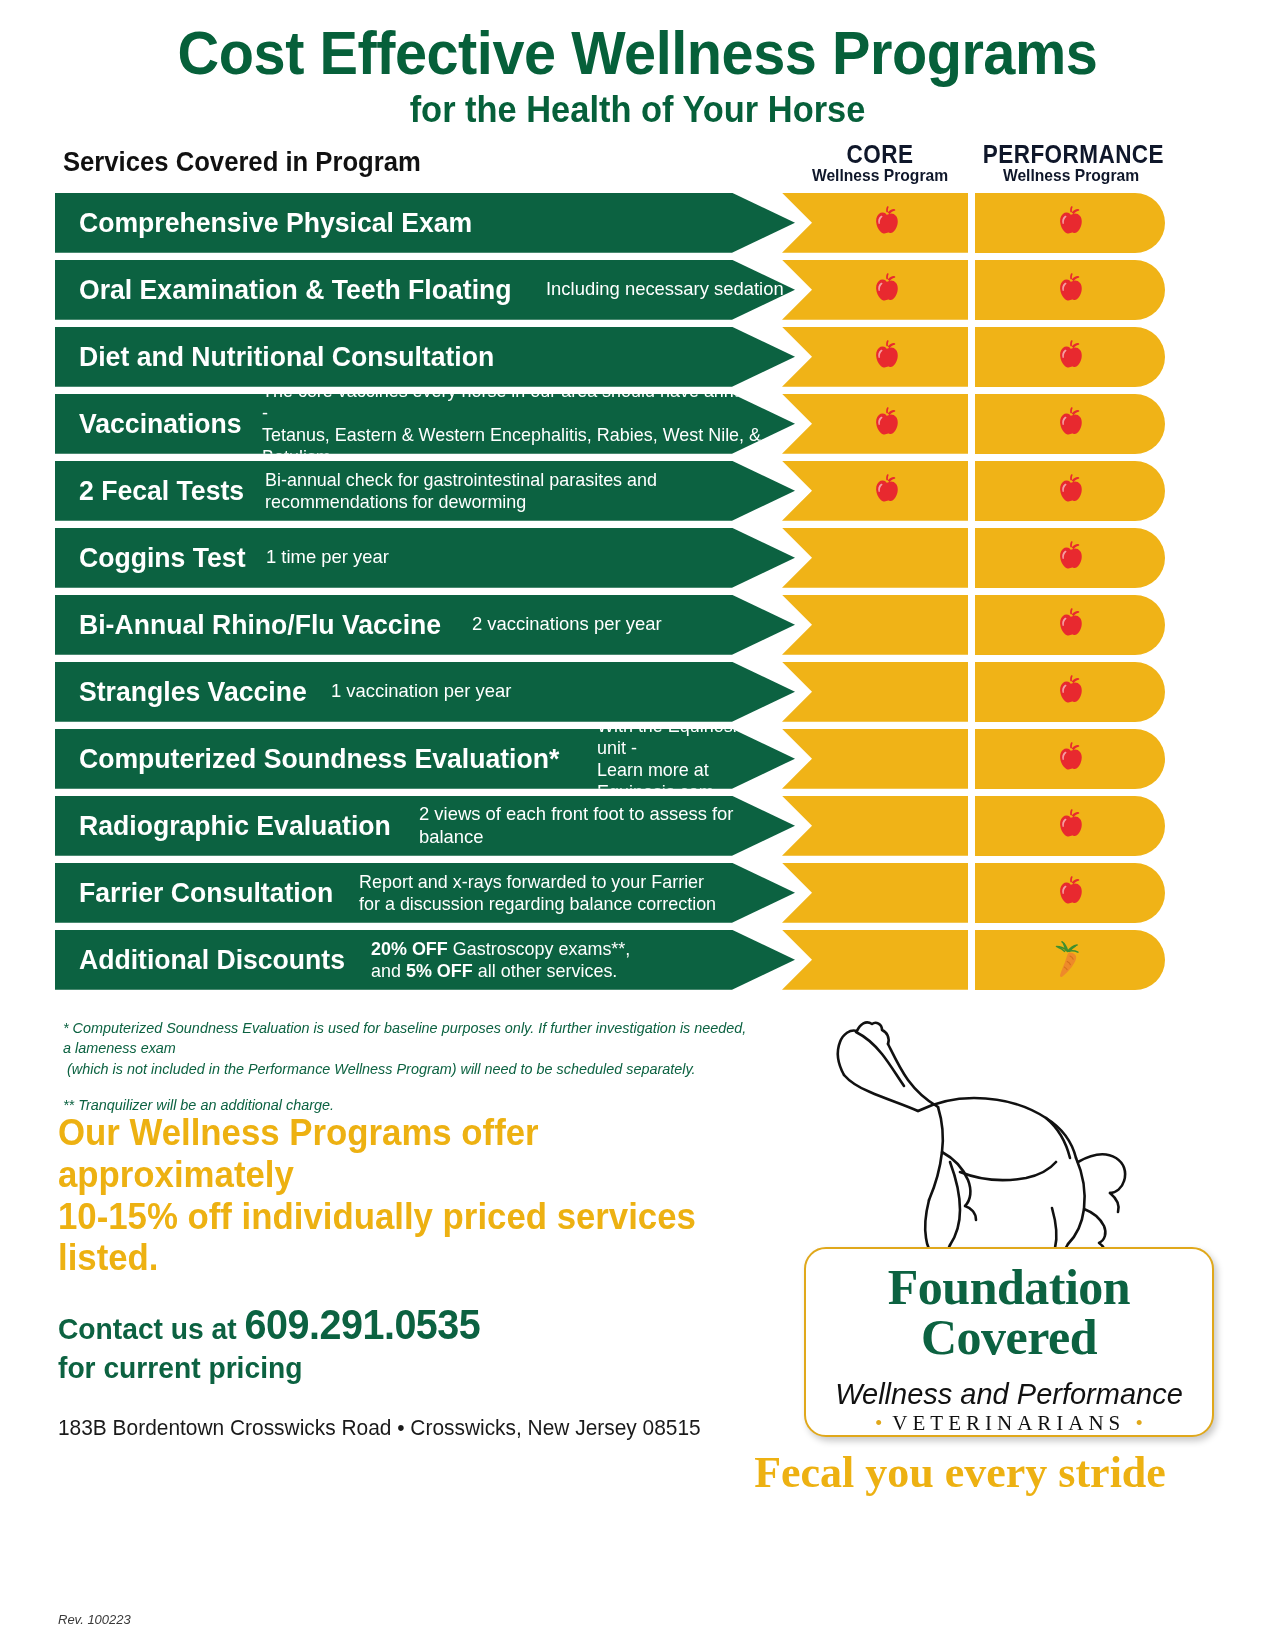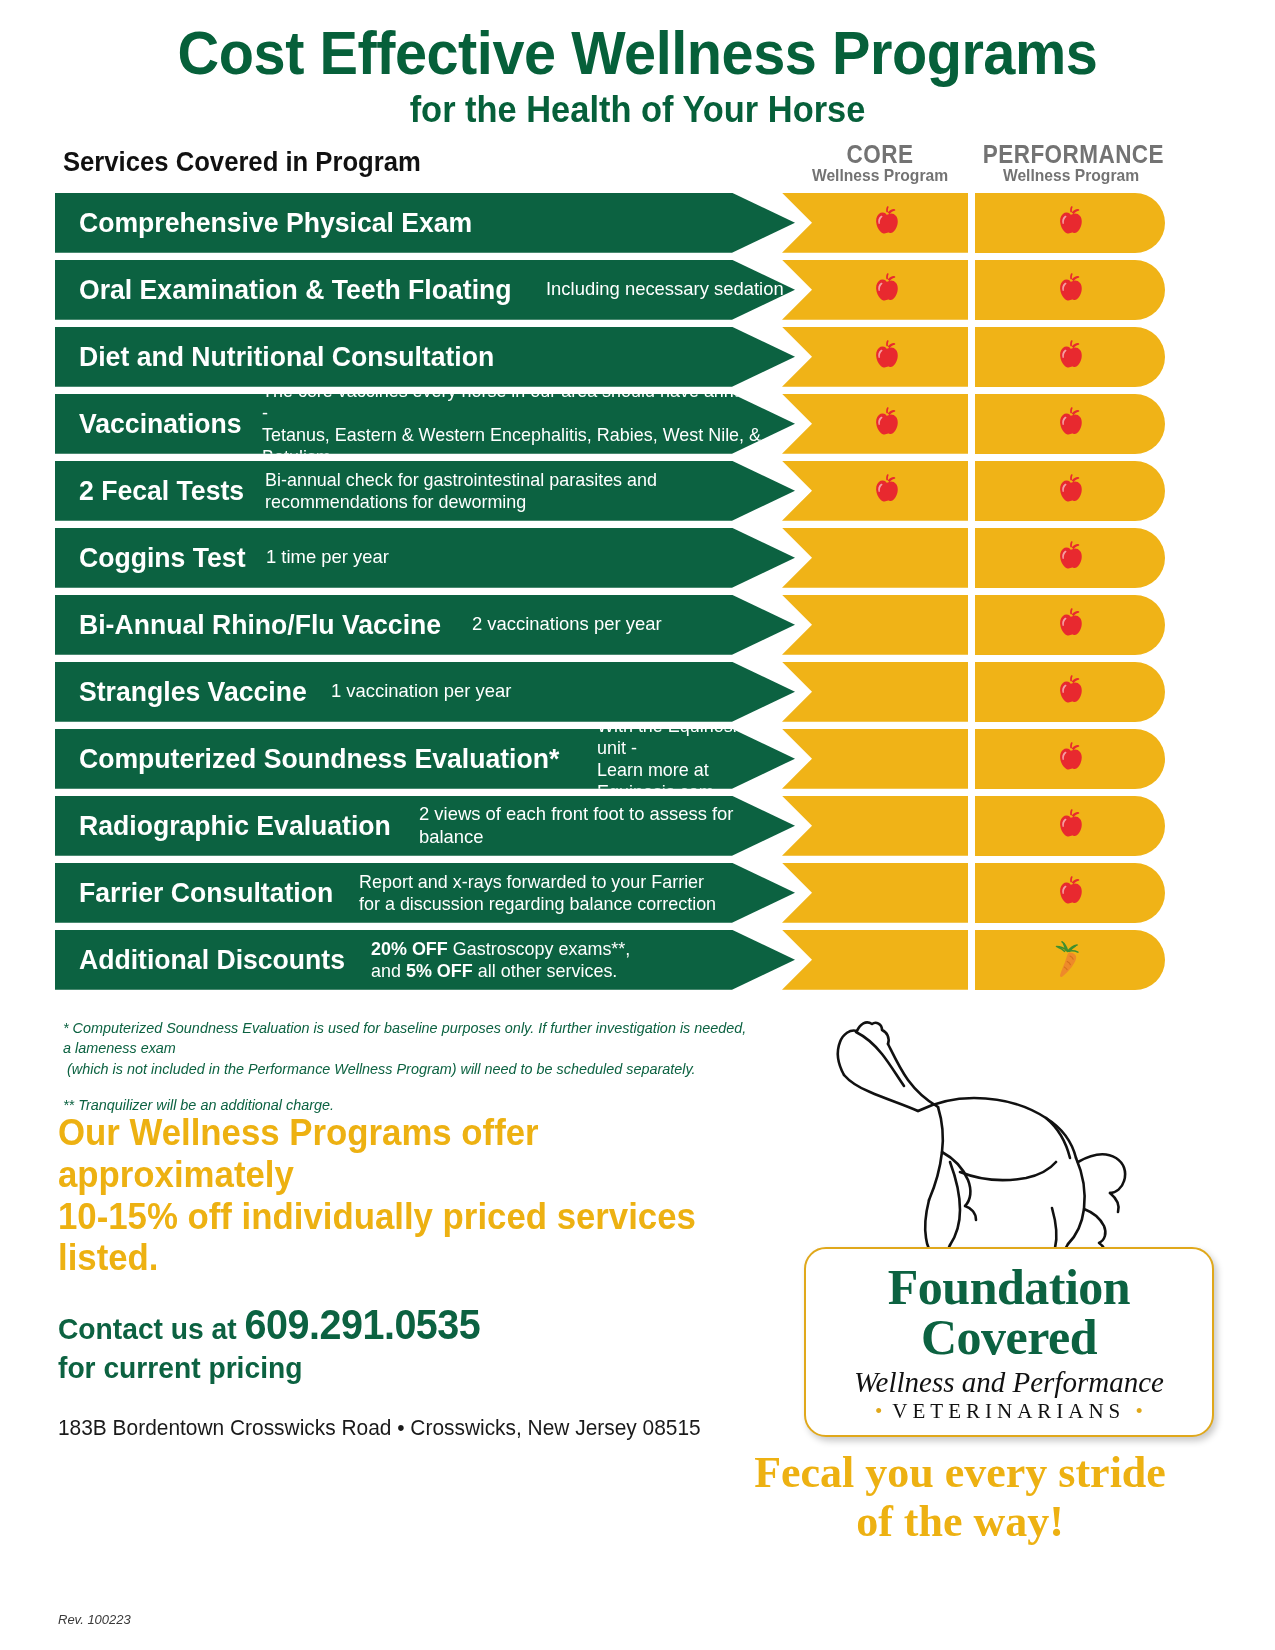--- a/index.html
+++ b/index.html
@@ -55,21 +55,21 @@
     font-weight: bold;
     font-size: 27px;
     color: #111111;
     transform: scaleX(0.95);
     transform-origin: left center;
   }
   .col-title {
     position: absolute;
     text-align: center;
     font-family: "Liberation Sans Narrow", "Liberation Sans", sans-serif;
-    color: #737373;
+    color: #0f172a;
   }
   .col-title .big {
     display: block;
     font-weight: bold;
     font-size: 25px;
     letter-spacing: 0.5px;
     line-height: 1.05;
     transform: scaleX(0.9);
   }
   .col-title .small {
@@ -258,25 +258,25 @@
   }
   #logo-equine {
     font-family: "Liberation Serif", serif;
     font-weight: bold;
     font-size: 50px;
     line-height: 1.0;
     color: #0c6241;
     letter-spacing: -0.5px;
   }
   #logo-tagline {
-    font-family: Liberation Serif, serif;
+    font-family: Liberation Sans, sans-serif;
     font-style: italic;
     font-size: 29px;
     color: #111111;
-    margin-top: 4px;
+    margin-top: 16px;
   }
   #logo-vets {
     font-family: "Liberation Serif", serif;
     font-size: 21px;
     letter-spacing: 5px;
     color: #111111;
   }
   .vet-dot { color: #e0a81b; letter-spacing: 0; }
 
   #stride {
@@ -610,16 +610,15 @@
     <div id="logo-vets">
       <span class="vet-dot">•</span>
       <span>VETERINARIANS</span>
       <span class="vet-dot">•</span>
     </div>
   </div>
 </div>
 
 <div id="stride">
   <span>Fecal you every stride</span><br>
-  <span>of the way!</span>
 </div>
 
 <div id="rev">Rev. 100223</div>
 
 </body></html>

